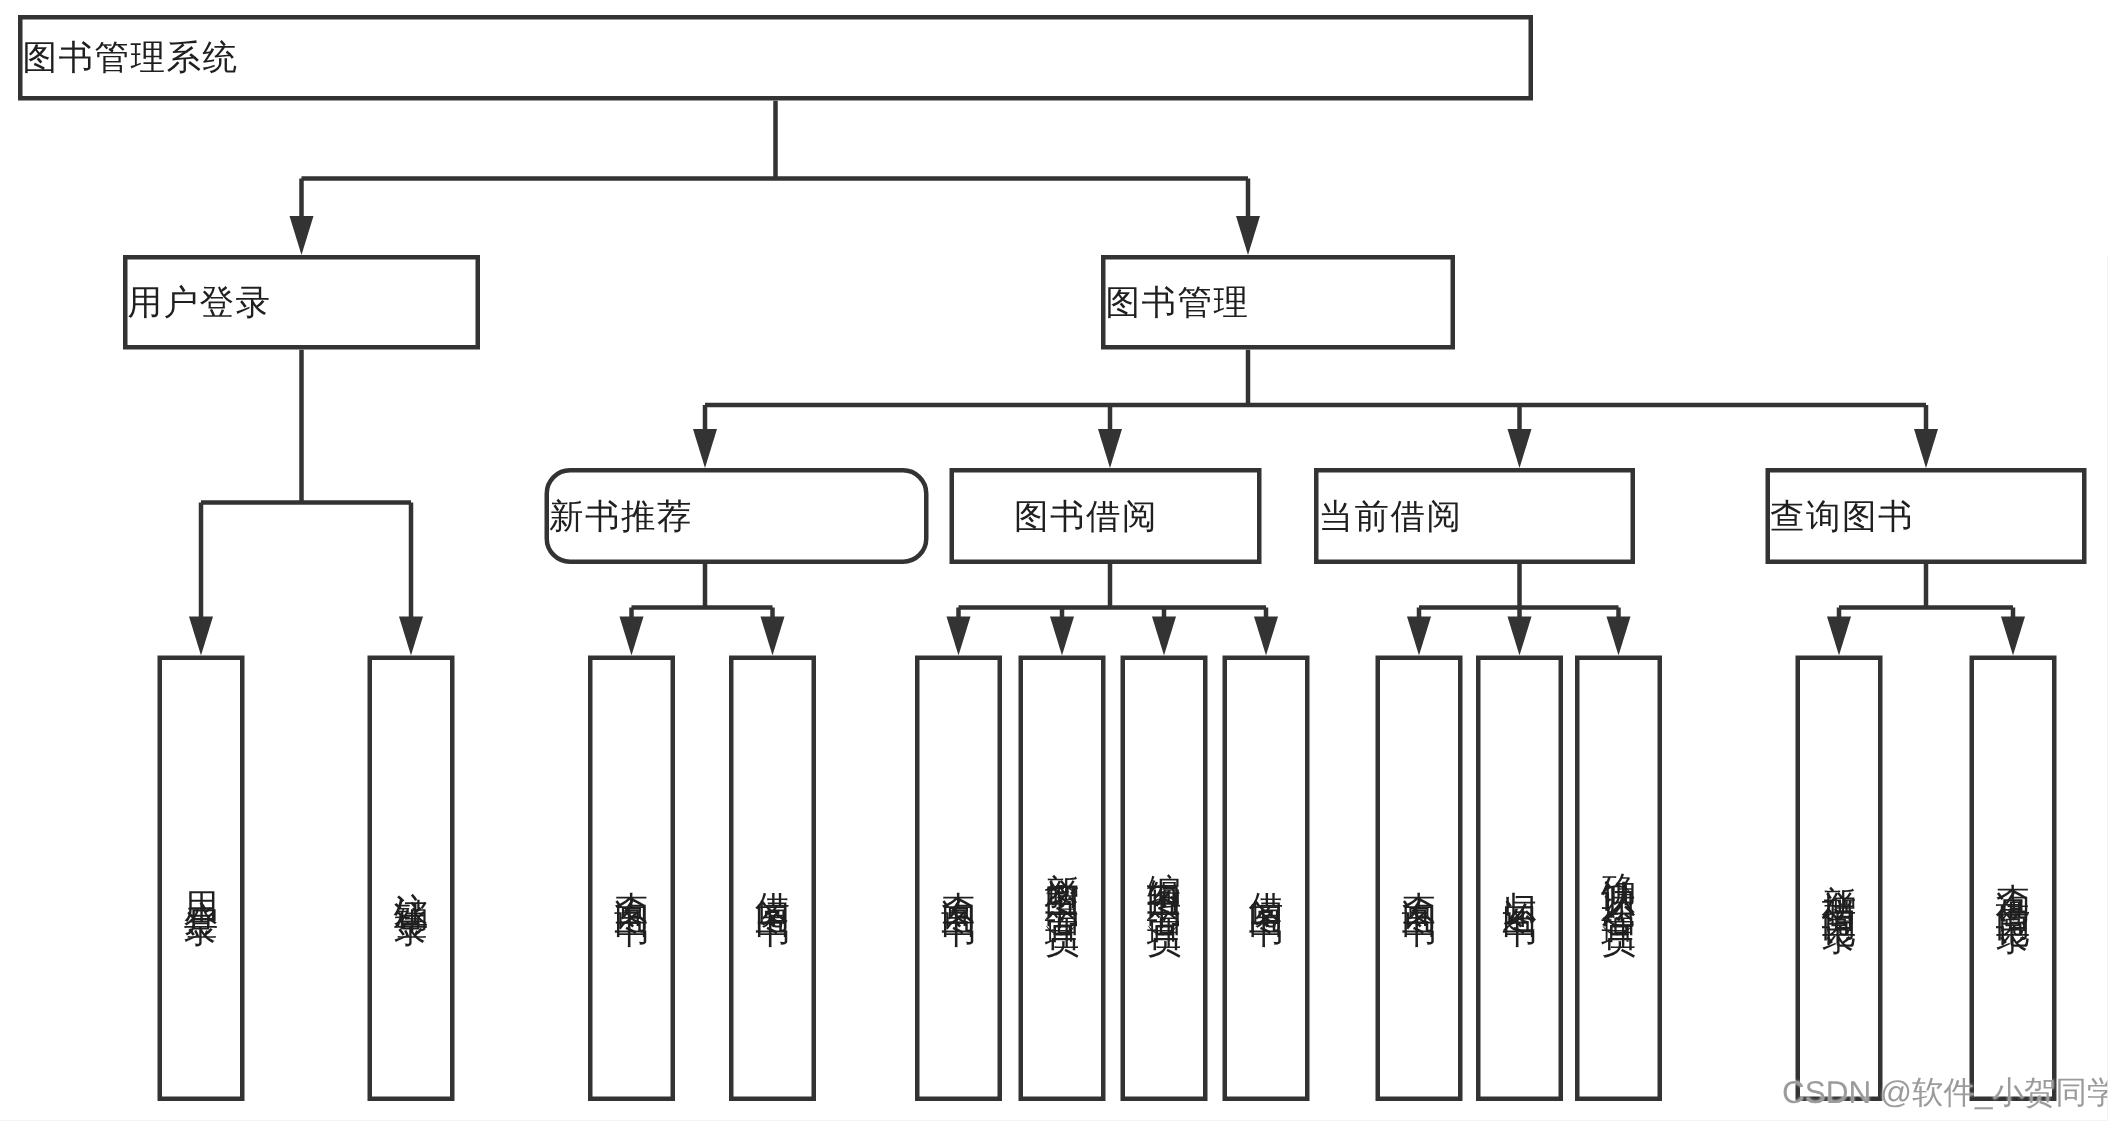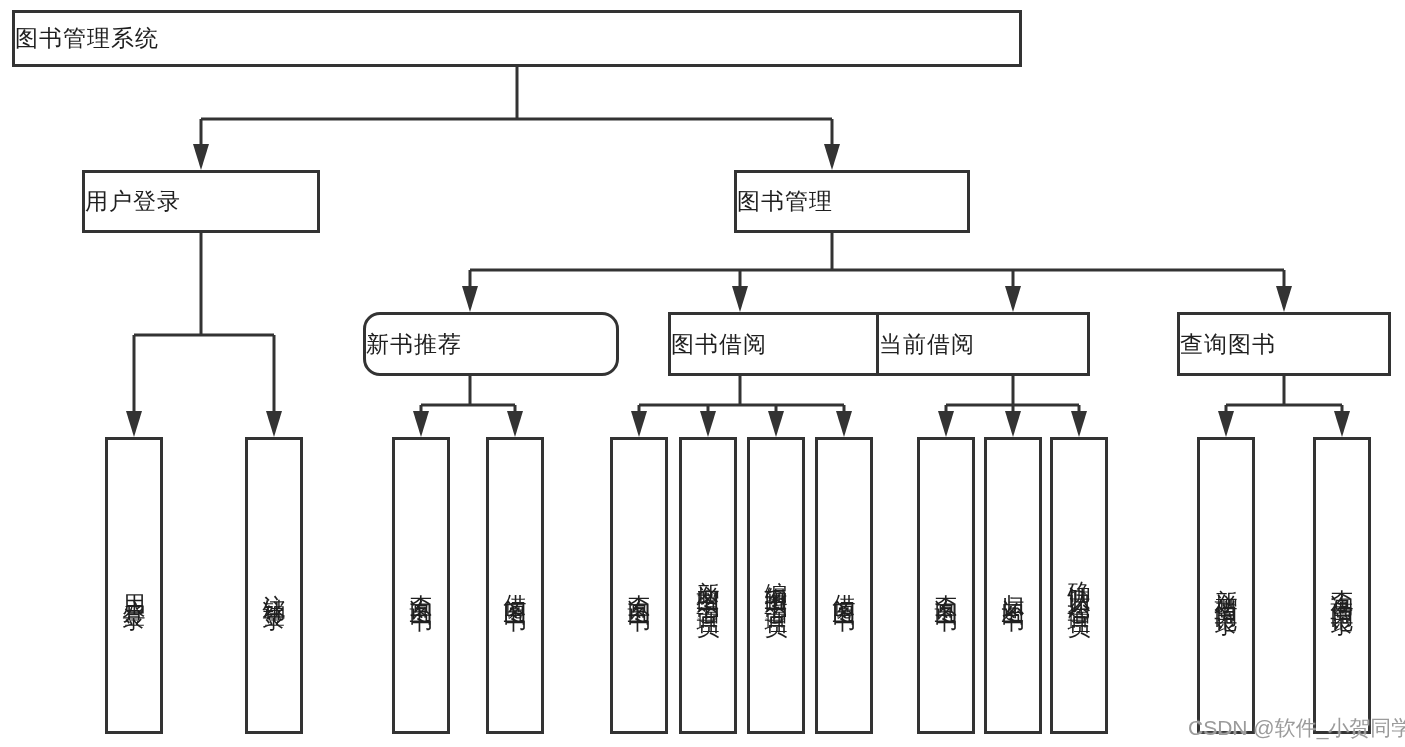--- a/index.html
+++ b/index.html
@@ -129,21 +129,21 @@
   <div class="hbox" style="left:82px;top:170px;width:238px;height:63px;">
     <span class="lbl">用户登录</span>
   </div>
   <div class="hbox" style="left:714px;top:170px;width:236px;height:63px;margin-left:20px;">
     <span class="lbl">图书管理</span>
   </div>
 
   <div class="hbox" style="left:363px;top:312px;width:256px;height:64px;border-radius:17px;">
     <span class="lbl">新书推荐</span>
   </div>
-  <div class="hbox" style="left:668px;top:312px;width:241px;height:64px;">
+  <div class="hbox" style="left:633px;top:312px;width:208px;height:64px;padding-left:40px;">
     <span class="lbl">图书借阅</span>
   </div>
   <div class="hbox" style="left:876px;top:312px;width:214px;height:64px;">
     <span class="lbl">当前借阅</span>
   </div>
   <div class="hbox" style="left:1177px;top:312px;width:214px;height:64px;">
     <span class="lbl">查询图书</span>
   </div>
 
   <div class="vbox" style="left:105px;top:437px;width:58px;height:297px;">

